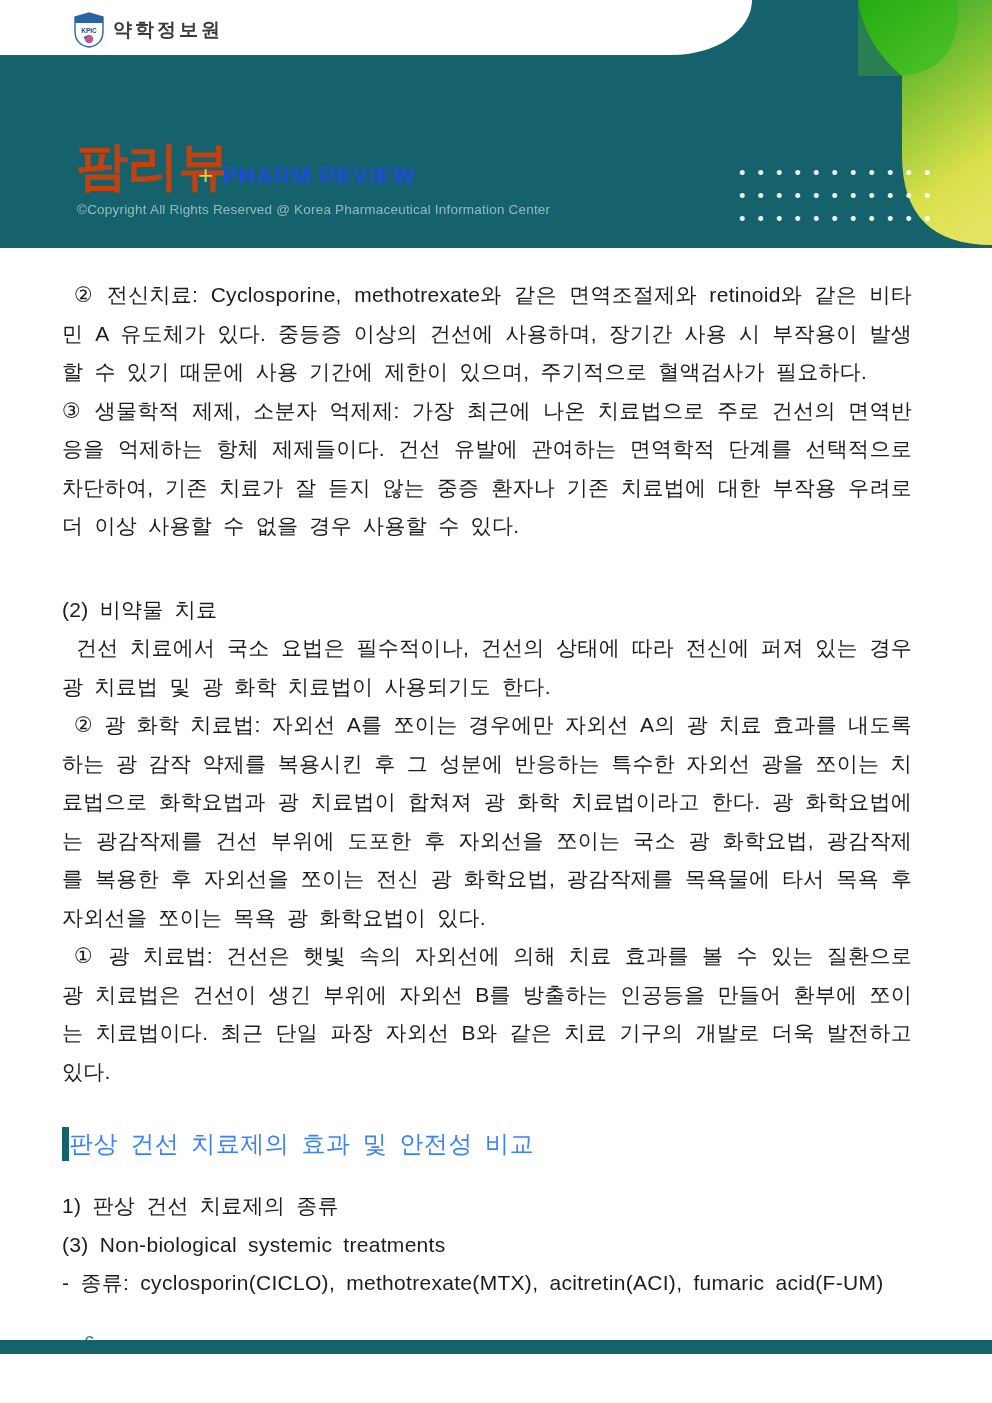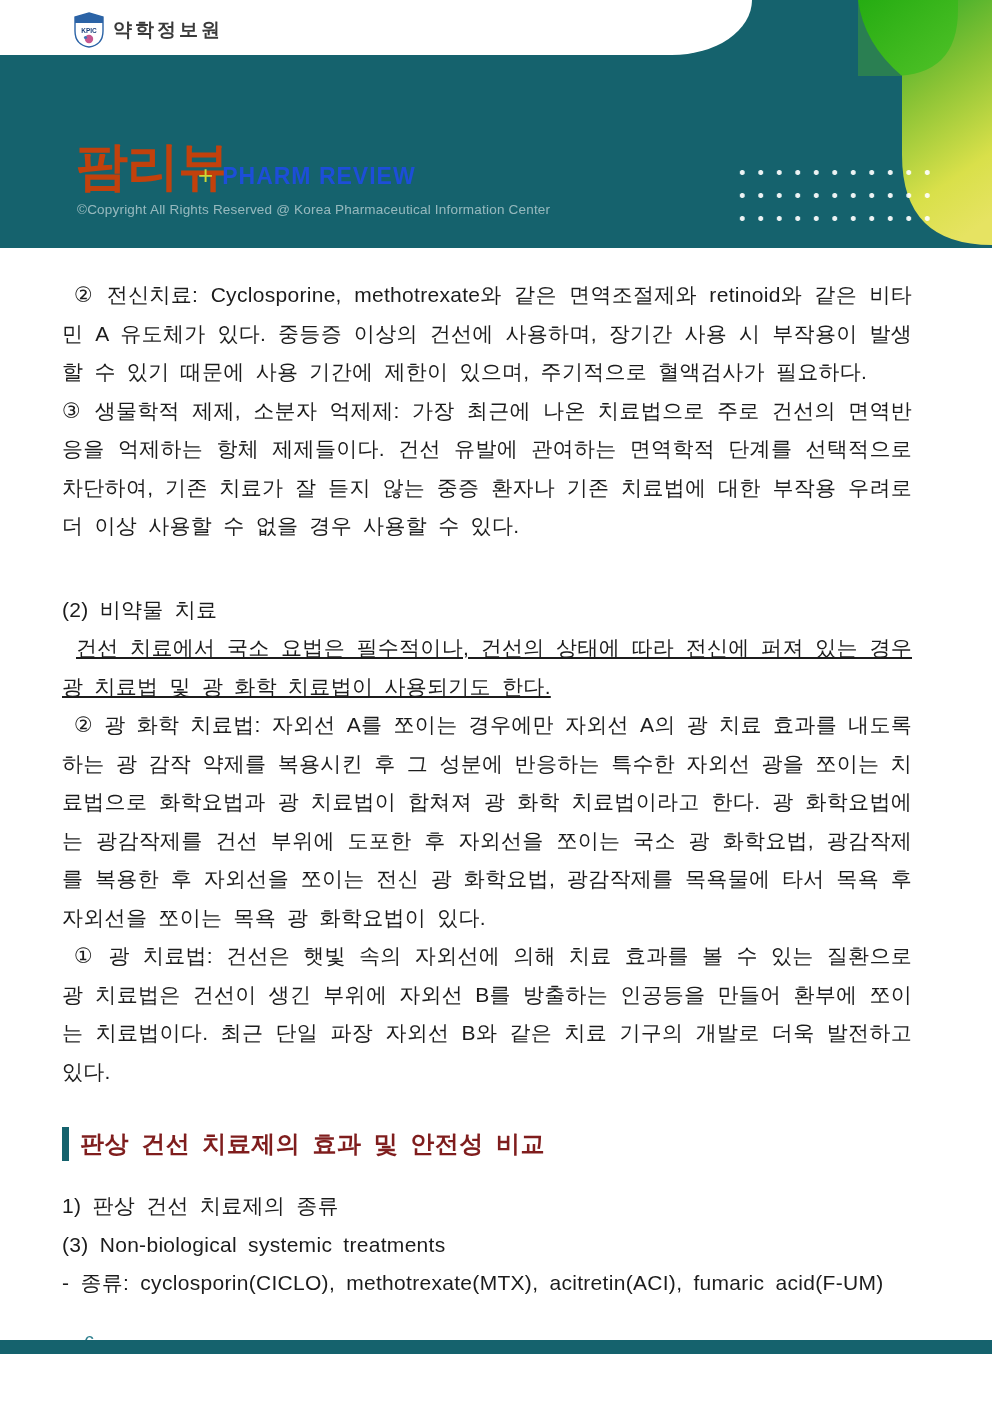--- a/index.html
+++ b/index.html
@@ -34,28 +34,28 @@
     color:rgba(255,255,255,.55);
   }
   
   .content{
     position:absolute;left:62px;right:80px;top:276px;
     color:#1c1c1c;font-size:21px;line-height:38.5px;
     text-align:justify;word-spacing:5px;letter-spacing:.3px;
   }
   .content p{margin:0;}
   .para-indent{text-indent:12px;}
-  .para-indent-sm{text-indent:14px;text-decoration:underline;}
+  .para-indent-sm{text-indent:14px;}
   .section-label{margin-top:45px !important;}
   .section-heading{
     margin-top:36px;display:flex;align-items:center;
   }
   .heading-bar{width:7px;height:34px;background:#15626d;flex:0 0 auto;}
   .heading-text{
-    margin-left:11px;font-size:24px;font-weight:700;color:#7f1d1d;
+    font-size:24px;font-weight:400;color:#3b82f6;
     letter-spacing:.5px;line-height:1.3;
   }
   .list-block{margin-top:26px;}
   .page-number{position:absolute;left:84px;top:1332px;font-size:19px;color:#2e7f8e;}
   .footer-band{position:absolute;left:0;bottom:0;width:992px;height:14px;background:#15626d;}
 </style>
 </head>
 <body>
 
 <div class="page">

